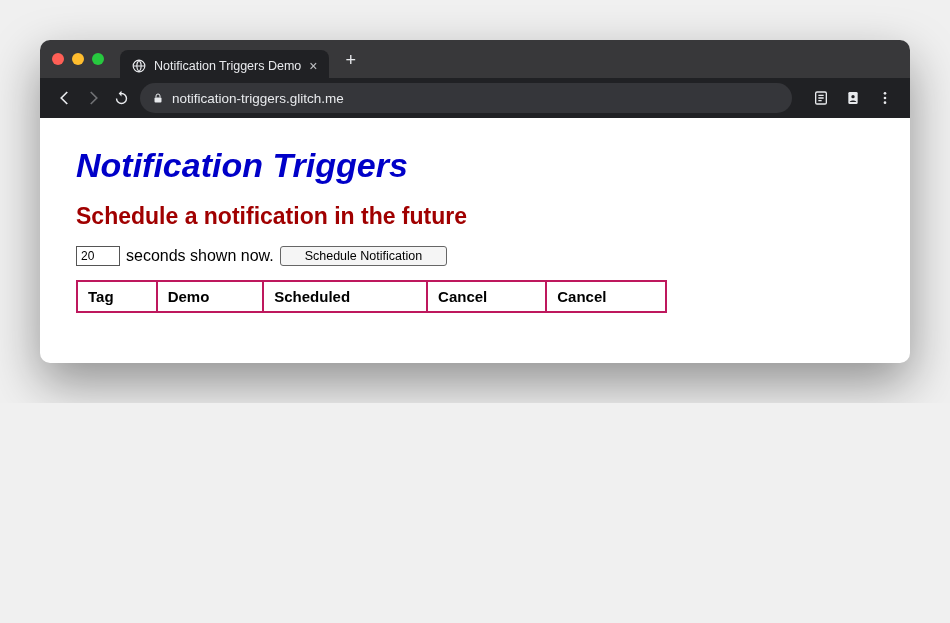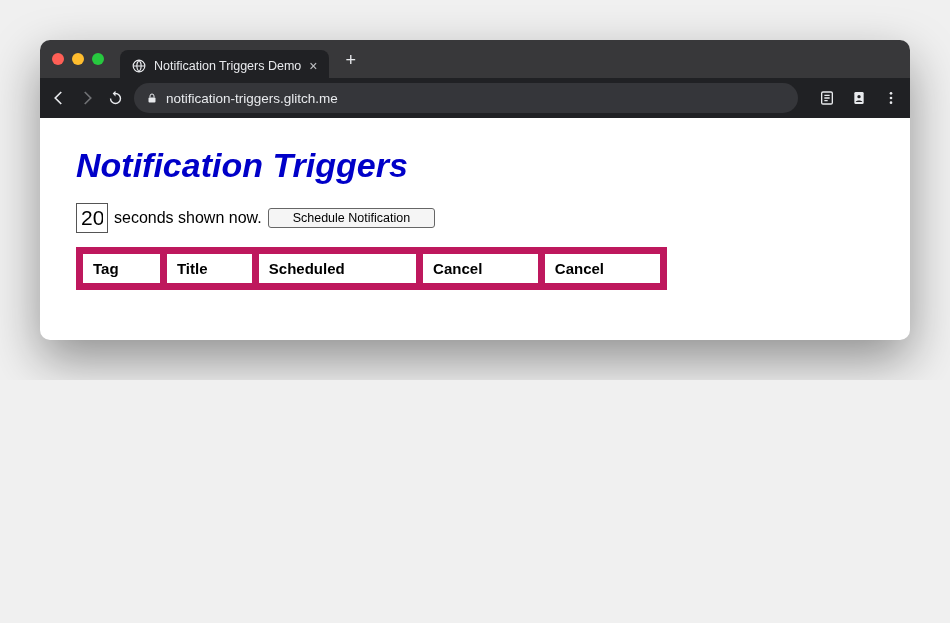--- a/index.html
+++ b/index.html
@@ -45,21 +45,21 @@
       min-width: 200px;
     }
     .tab .globe { width:14px; height:14px; }
     .tab .close { margin-left: auto; font-size: 14px; opacity:0.8; cursor:pointer; }
     .newtab { color:#e8eaed; font-size:18px; margin-left:8px; margin-top:2px; cursor:pointer; }
     .toolbar {
       background: #202124;
       height: 40px;
       display: flex;
       align-items: center;
-      padding: 0 10px;
+      padding: 0 16px;
       gap: 10px;
     }
     .nav-icon { color:#e8eaed; width:18px; height:18px; display:flex; align-items:center; justify-content:center; cursor:pointer; }
     .nav-icon.disabled { opacity:0.4; cursor:default; }
     .omnibox {
       flex:1;
       background: #35363a;
       border-radius: 20px;
       height: 30px;
       display: flex;
@@ -71,22 +71,22 @@
     }
     .omnibox .lock { width:12px; height:12px; }
     .right-icons { display:flex; gap:14px; margin-left:10px; }
     .content {
       padding: 28px 36px 50px 36px;
     }
     h1 { color: #0000c8; font-size: 34px; font-weight: 700; margin-bottom: 18px; font-style: italic; }
     h2 { color: #a00000; font-size: 23px; font-weight: 700; margin: 14px 0 16px 0; }
     .row { font-size: 16px; display:flex; align-items:center; flex-wrap:wrap; gap:6px; margin-bottom:8px; }
     input[type="text"].numbox {
-      width: 32px;
-      font-size: 21px;
+      width: 44px;
+      font-size: 12px;
       padding: 2px 4px;
       border: 1px solid #555;
       background:#fff;
     }
     button.action {
       font-size: 12.5px;
       padding: 2px 24px;
       border: 1px solid #666;
       border-radius: 3px;
       background: #f5f5f5;
@@ -96,21 +96,21 @@
     table {
       border-collapse: collapse;
       margin-top: 14px;
       width: 74%;
     }
     th {
       text-align: left;
       font-size: 15px;
       font-weight: 700;
       padding: 6px 10px;
-      border: 7px solid #be185d;
+      border: 2px solid #be185d;
     }
     svg { display:block; }
   </style>
 </head>
 <body>
 
 <div class="window">
 
   <div class="titlebar">
     <div class="traffic">
@@ -172,32 +172,33 @@
             <circle cx="12" cy="12" r="2" fill="#e8eaed"></circle>
             <circle cx="12" cy="19" r="2" fill="#e8eaed"></circle>
           </svg>
       </span>
     </div>
   </div>
 
   <div class="content">
     <h1>Notification Triggers</h1>
 
+    <h2>Schedule a notification in the future</h2>
     <div class="row">
       <input type="text" class="numbox" value="20" style="">
       <span>seconds shown now.</span>
       <button class="action">Schedule Notification</button>
     </div>
 
 
     <table>
       <thead>
         <tr>
           <th>Tag</th>
-          <th>Title</th>
+          <th>Demo</th>
           <th>Scheduled</th>
           <th>Cancel</th>
           <th>Cancel</th>
         </tr>
       </thead>
     </table>
   </div>
 
 </div>
 

